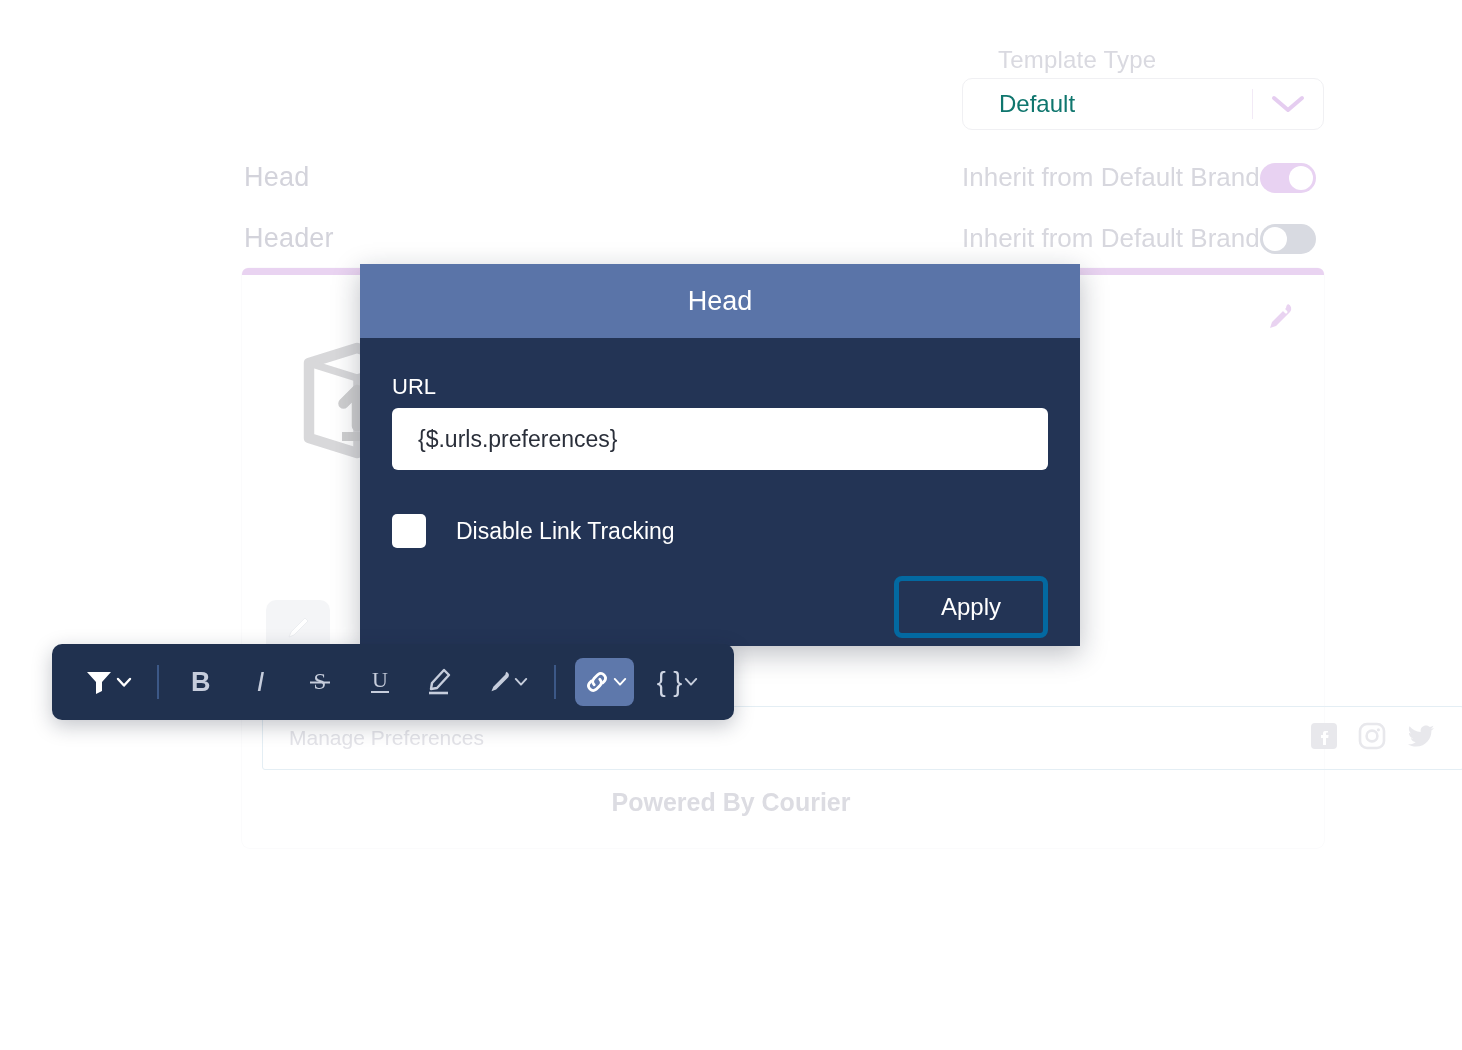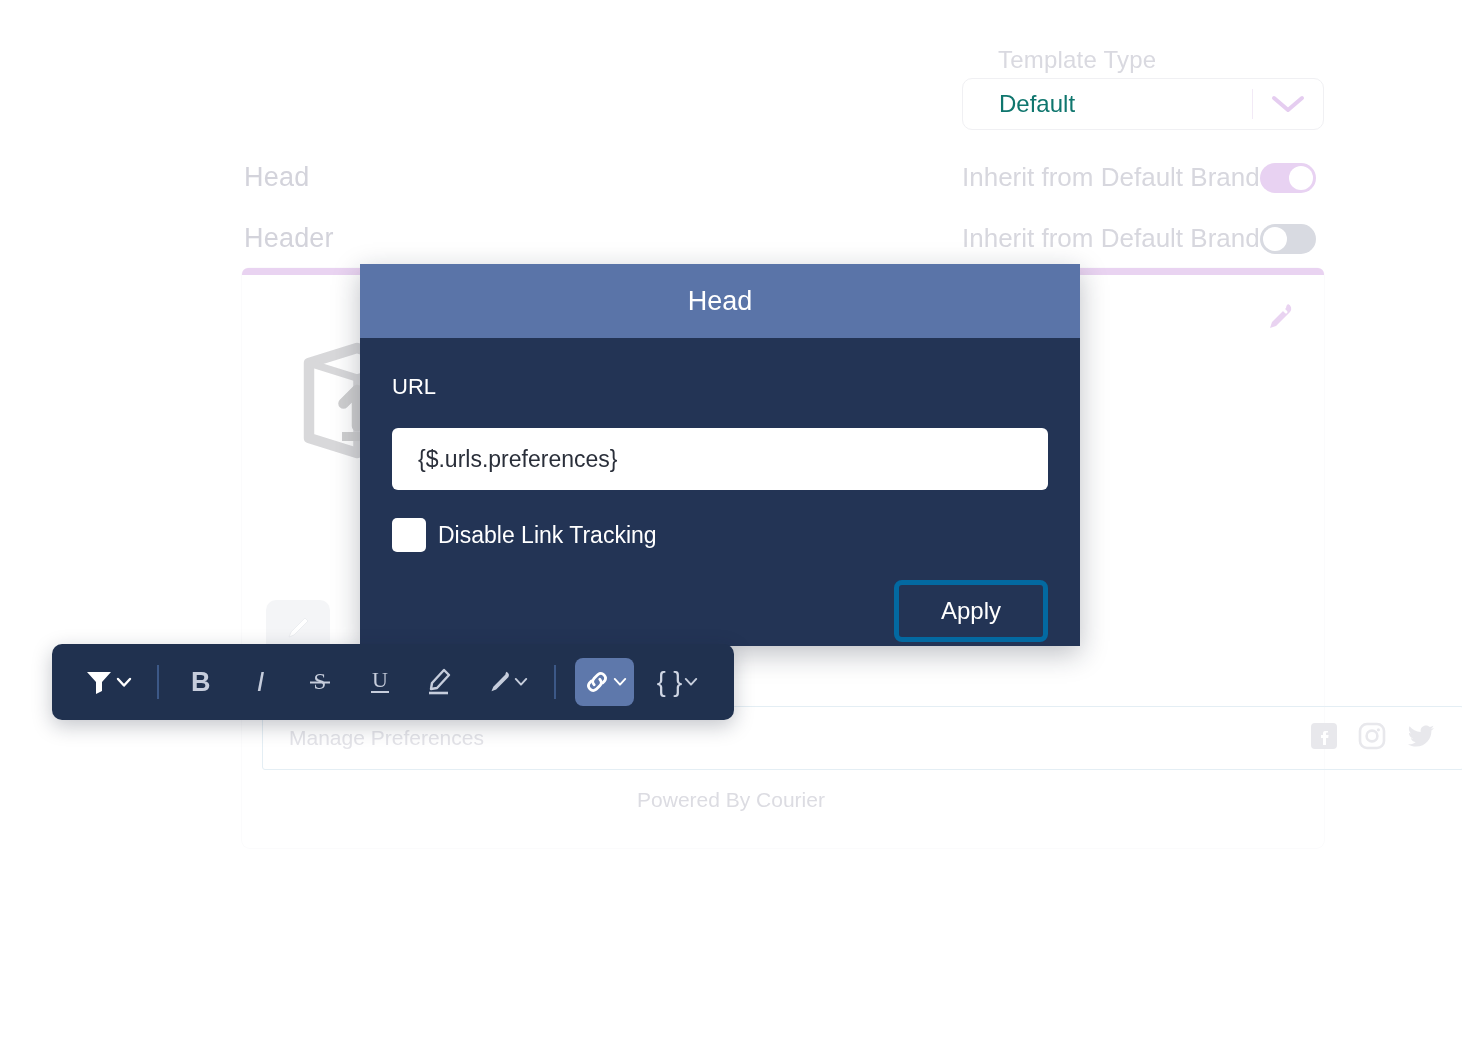--- a/index.html
+++ b/index.html
@@ -170,22 +170,23 @@
   .social-icons {
     display: flex;
     align-items: center;
     gap: 18px;
   }
   .powered-by {
     position: absolute;
     left: 0; right: 0;
     top: 788px;
     text-align: center;
-    font-size: 21px;
+    font-size: 25px;
     color: #dcdce2;
+    font-weight: bold;
   }
 
   
   .modal {
     position: absolute;
     left: 360px;
     top: 264px;
     width: 720px;
     height: 382px;
     background: #233455;
@@ -201,40 +202,40 @@
   .modal-title {
     font-size: 27px;
     color: #ffffff;
   }
   .modal-body {
     padding: 36px 32px 0 32px;
   }
   .field-label {
     font-size: 22px;
     color: #ffffff;
-    margin-bottom: 28px;
+    margin-bottom: 8px;
   }
   .url-input {
     width: 100%;
     height: 62px;
     border: none;
     border-radius: 6px;
     background: #ffffff;
     font-size: 23px;
     color: #2a2f3a;
     padding: 0 26px;
     box-sizing: border-box;
     font-family: "Liberation Sans", sans-serif;
     outline: none;
   }
   .checkbox-row {
     display: flex;
     align-items: center;
-    gap: 12px;
-    margin-top: 28px;
+    gap: 30px;
+    margin-top: 44px;
   }
   .checkbox-box {
     width: 34px;
     height: 34px;
     border-radius: 5px;
     background: #ffffff;
     flex: none;
   }
   .checkbox-label {
     font-size: 23px;

